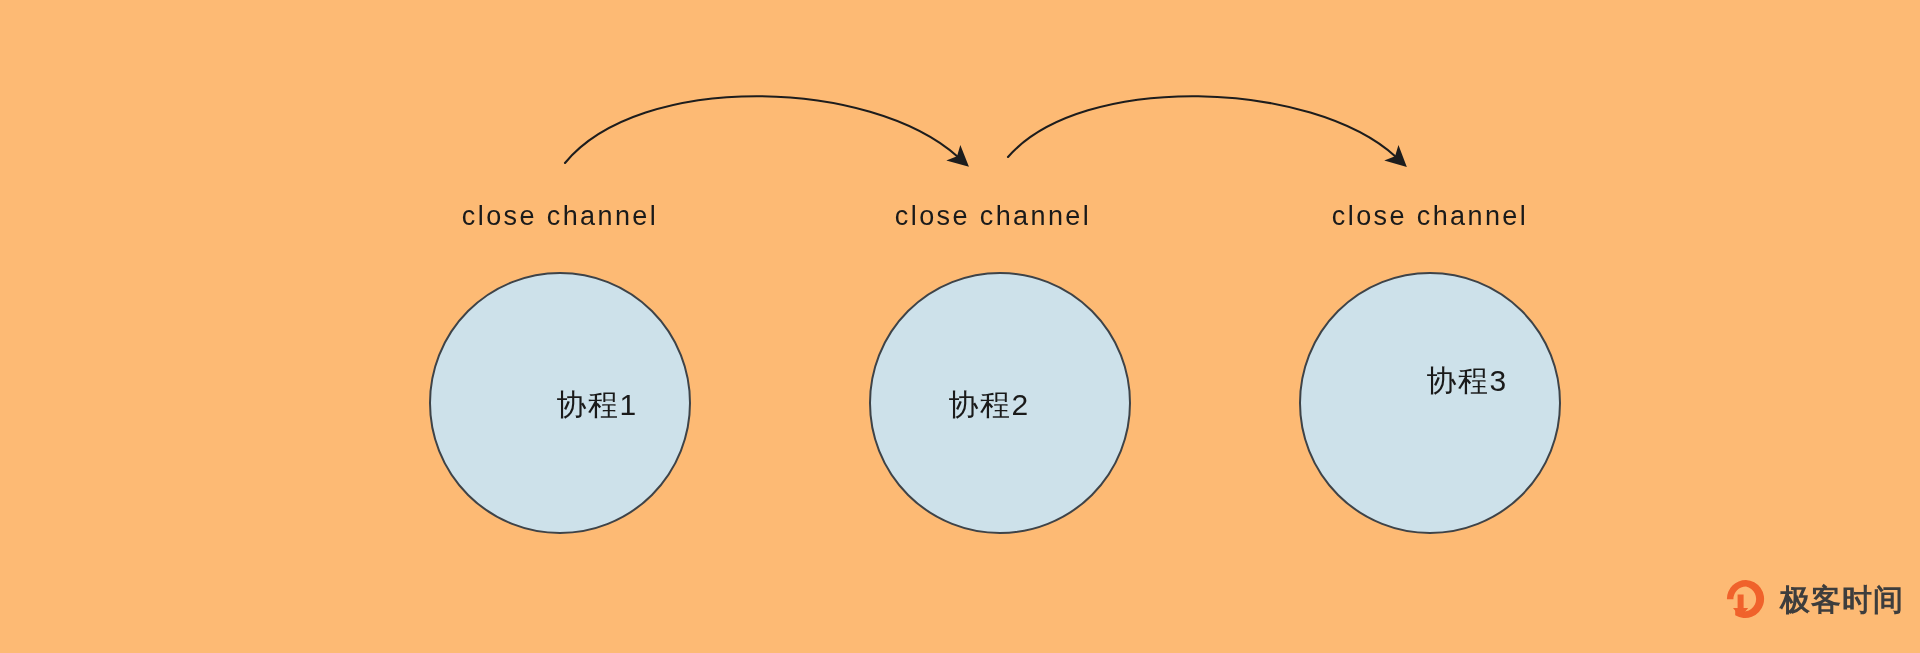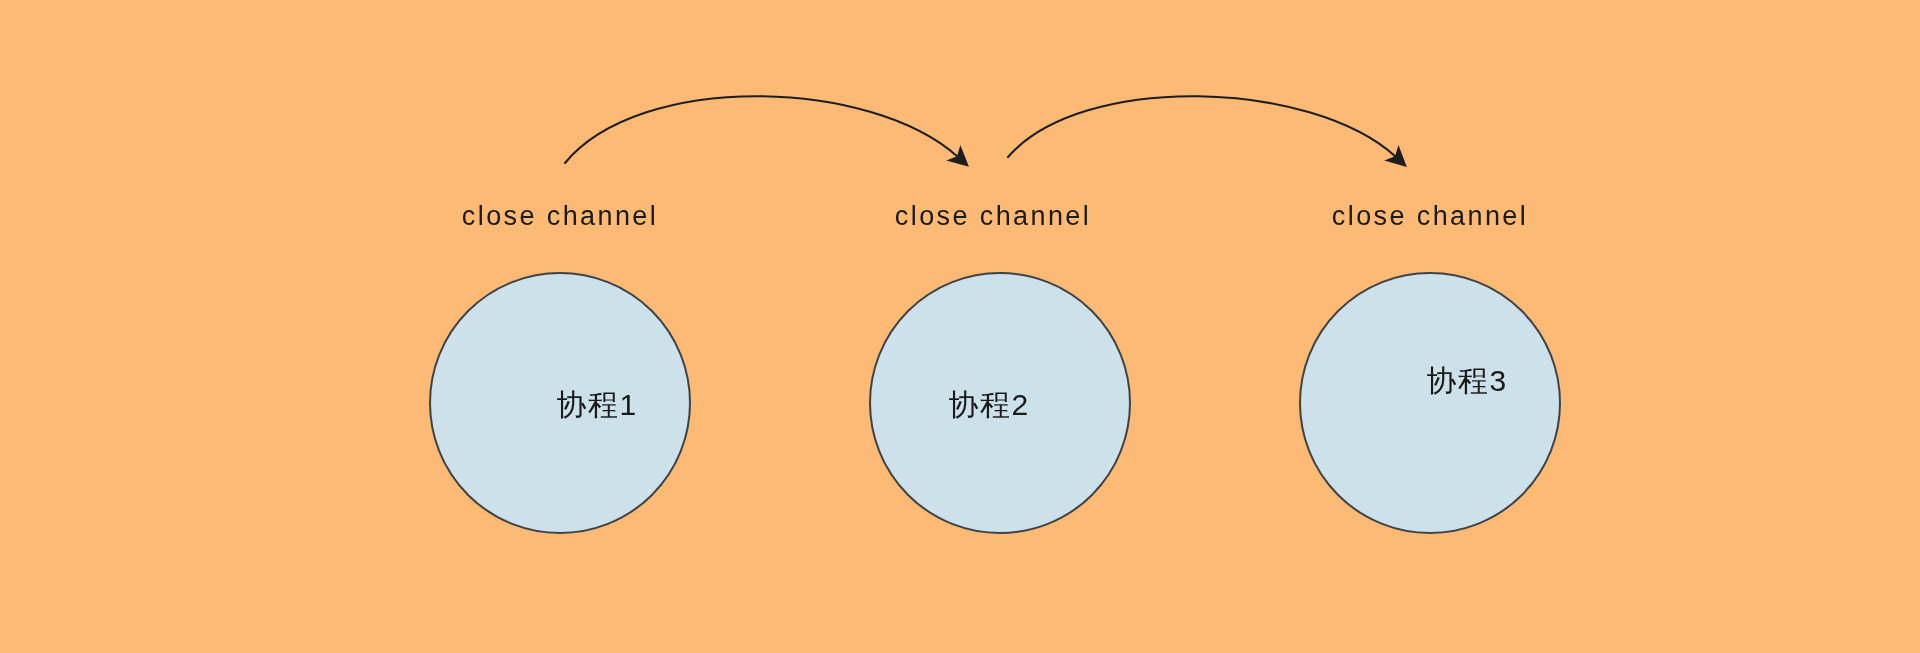--- a/index.html
+++ b/index.html
@@ -111,14 +111,24 @@
   </svg>
 
   <div class="edge-label" style="left:560px; top:216px;">close channel</div>
   <div class="edge-label" style="left:993px; top:216px;">close channel</div>
   <div class="edge-label" style="left:1430px; top:216px;">close channel</div>
 
   <div class="node-label" style="left:560px; top:405px;">协程1</div>
   <div class="node-label" style="left:952px; top:405px;">协程2</div>
   <div class="node-label" style="left:1430px; top:381px;">协程3</div>
 
+  <div class="brand-logo">
+    <span class="brand-mark">
+      <svg viewBox="0 0 44 44" width="44" height="44">
+        <path d="M22 2 A19 19 0 1 1 11.2 37.2 L11.2 30.4 A12.6 12.6 0 1 0 22 8.6 A12.6 12.6 0 0 0 9.4 21.2 L2.9 21.2 A19 19 0 0 1 22 2 Z" fill="#f0622b"></path>
+        <path d="M13.6 16.6 L13.6 30.0 L9.0 30.0 L16.6 39.0 L24.2 30.0 L19.6 30.0 L19.6 16.6 Z" fill="#f0622b"></path>
+        <path d="M22 22 L22 34 L26.5 34 L26.5 22 Z" fill="#f0622b" opacity="0"></path>
+      </svg>
+    </span>
+    <span class="brand-text">极客时间</span>
+  </div>
 
 </div>
 
 </body></html>

